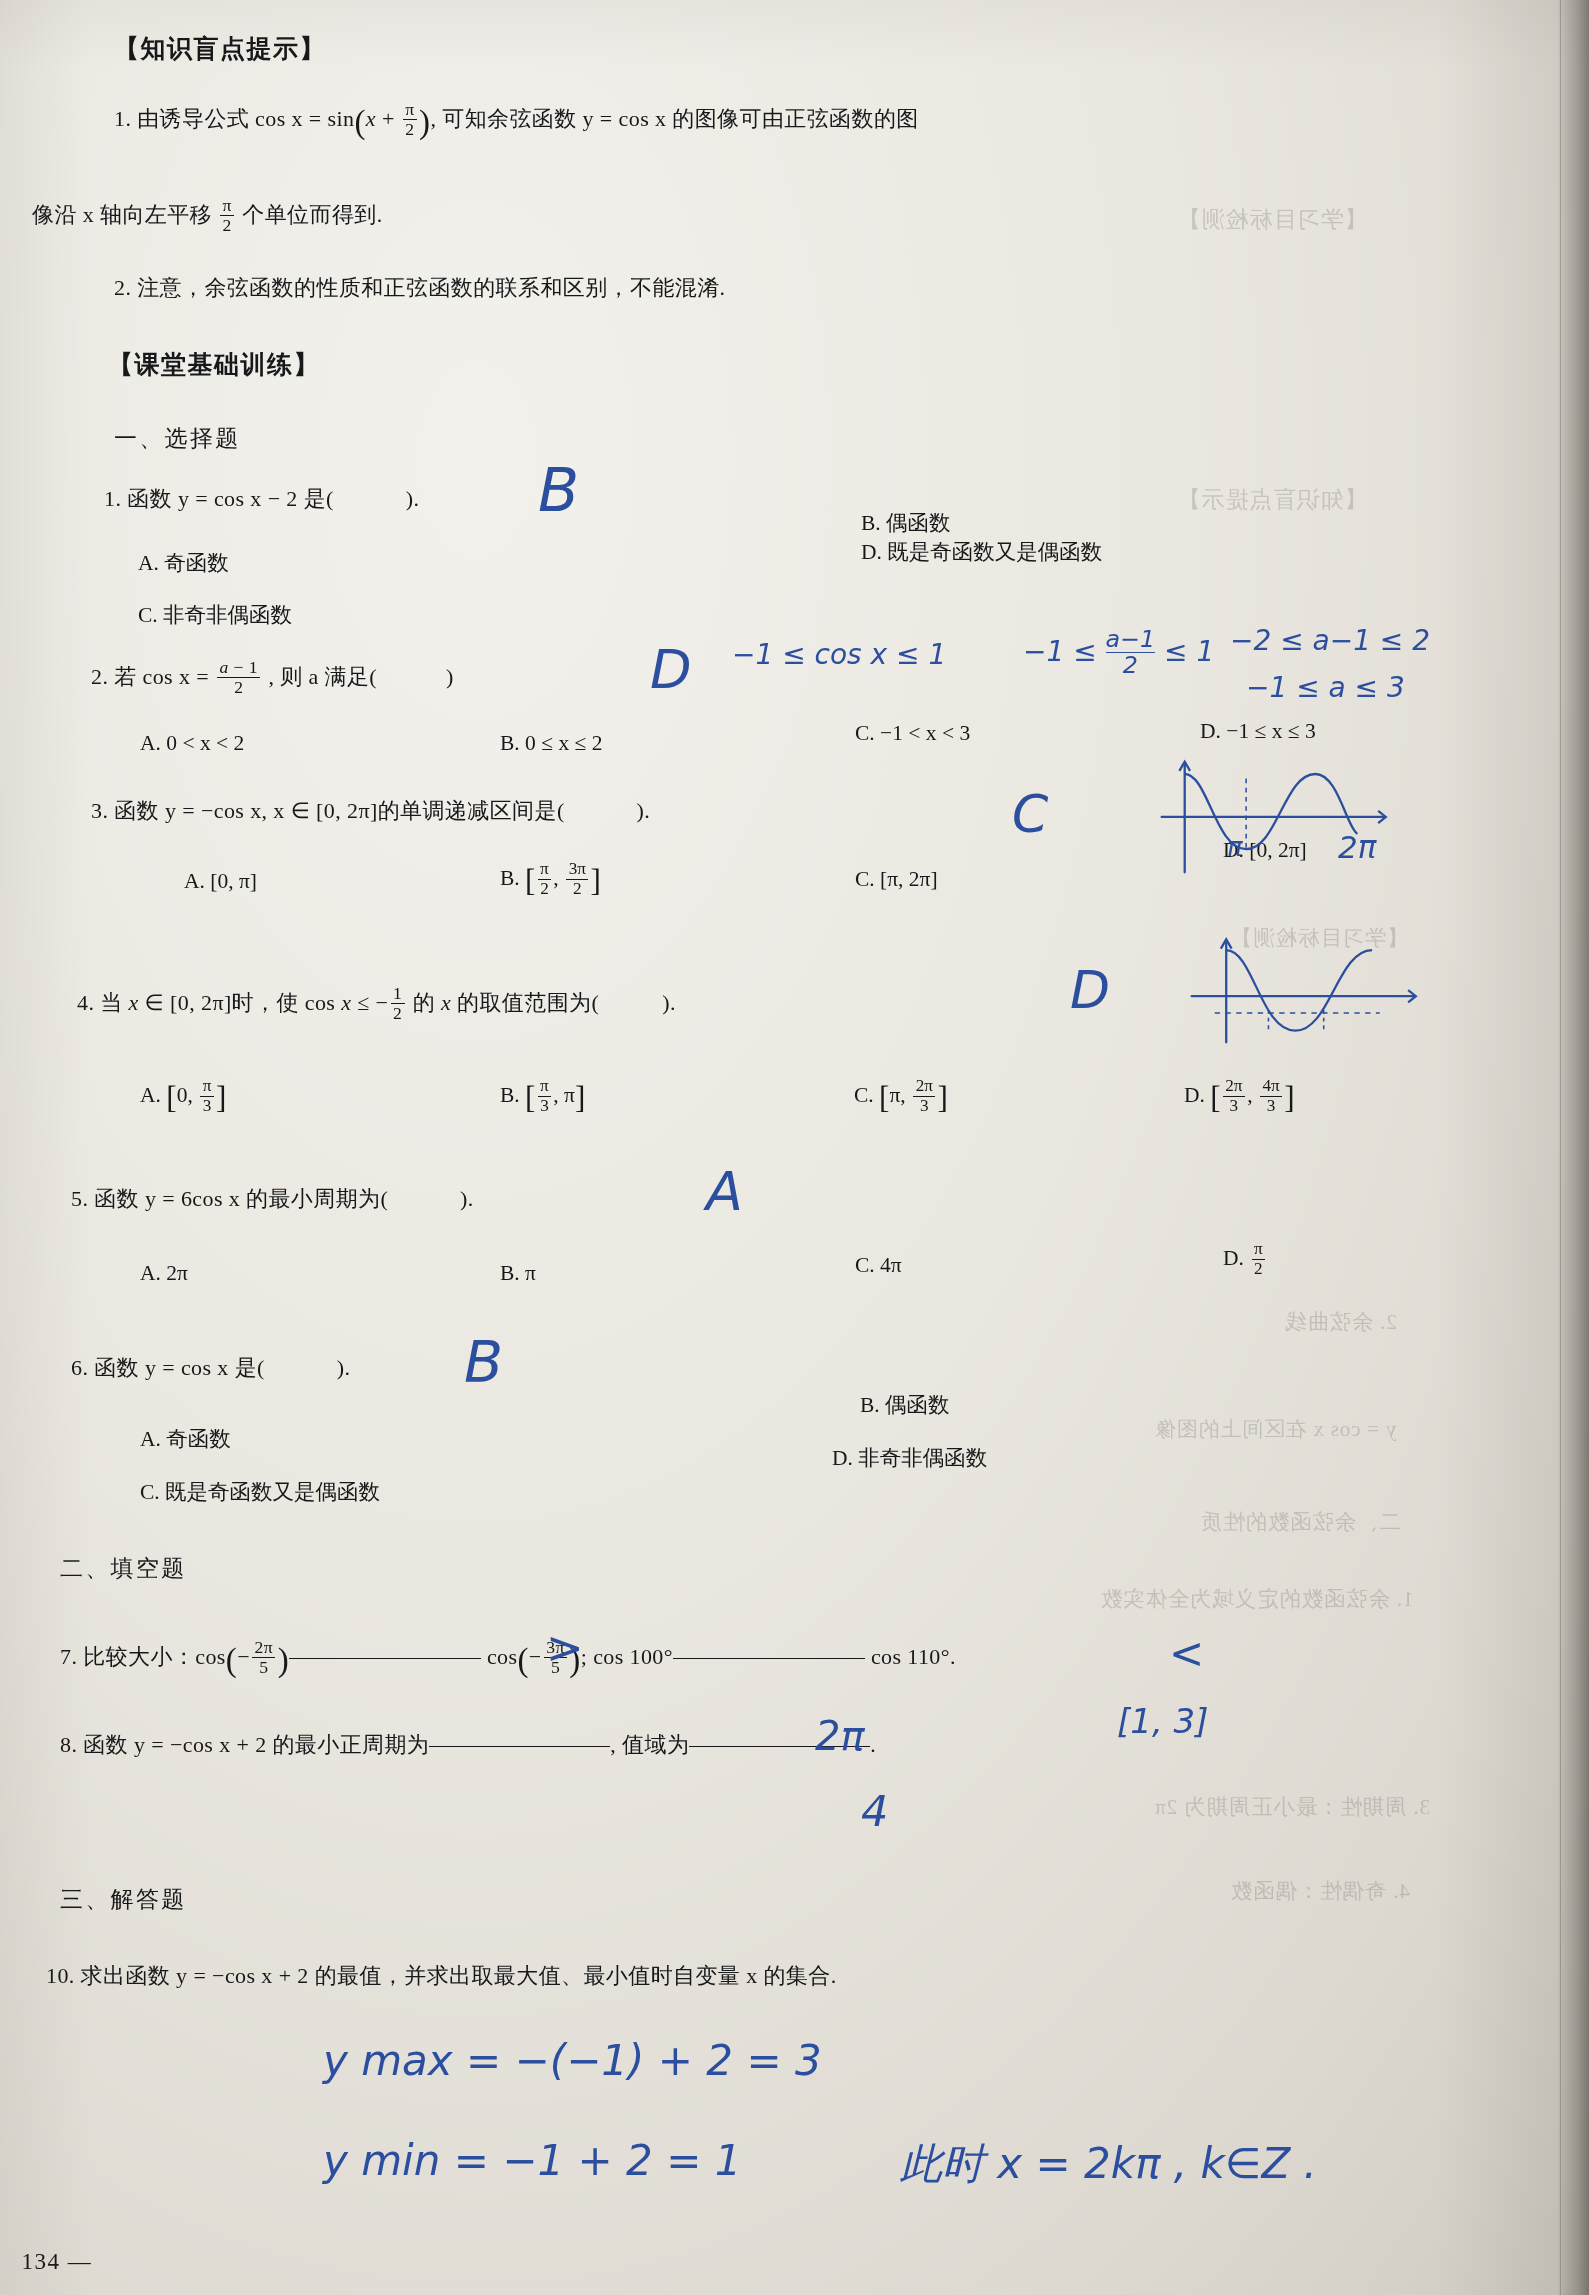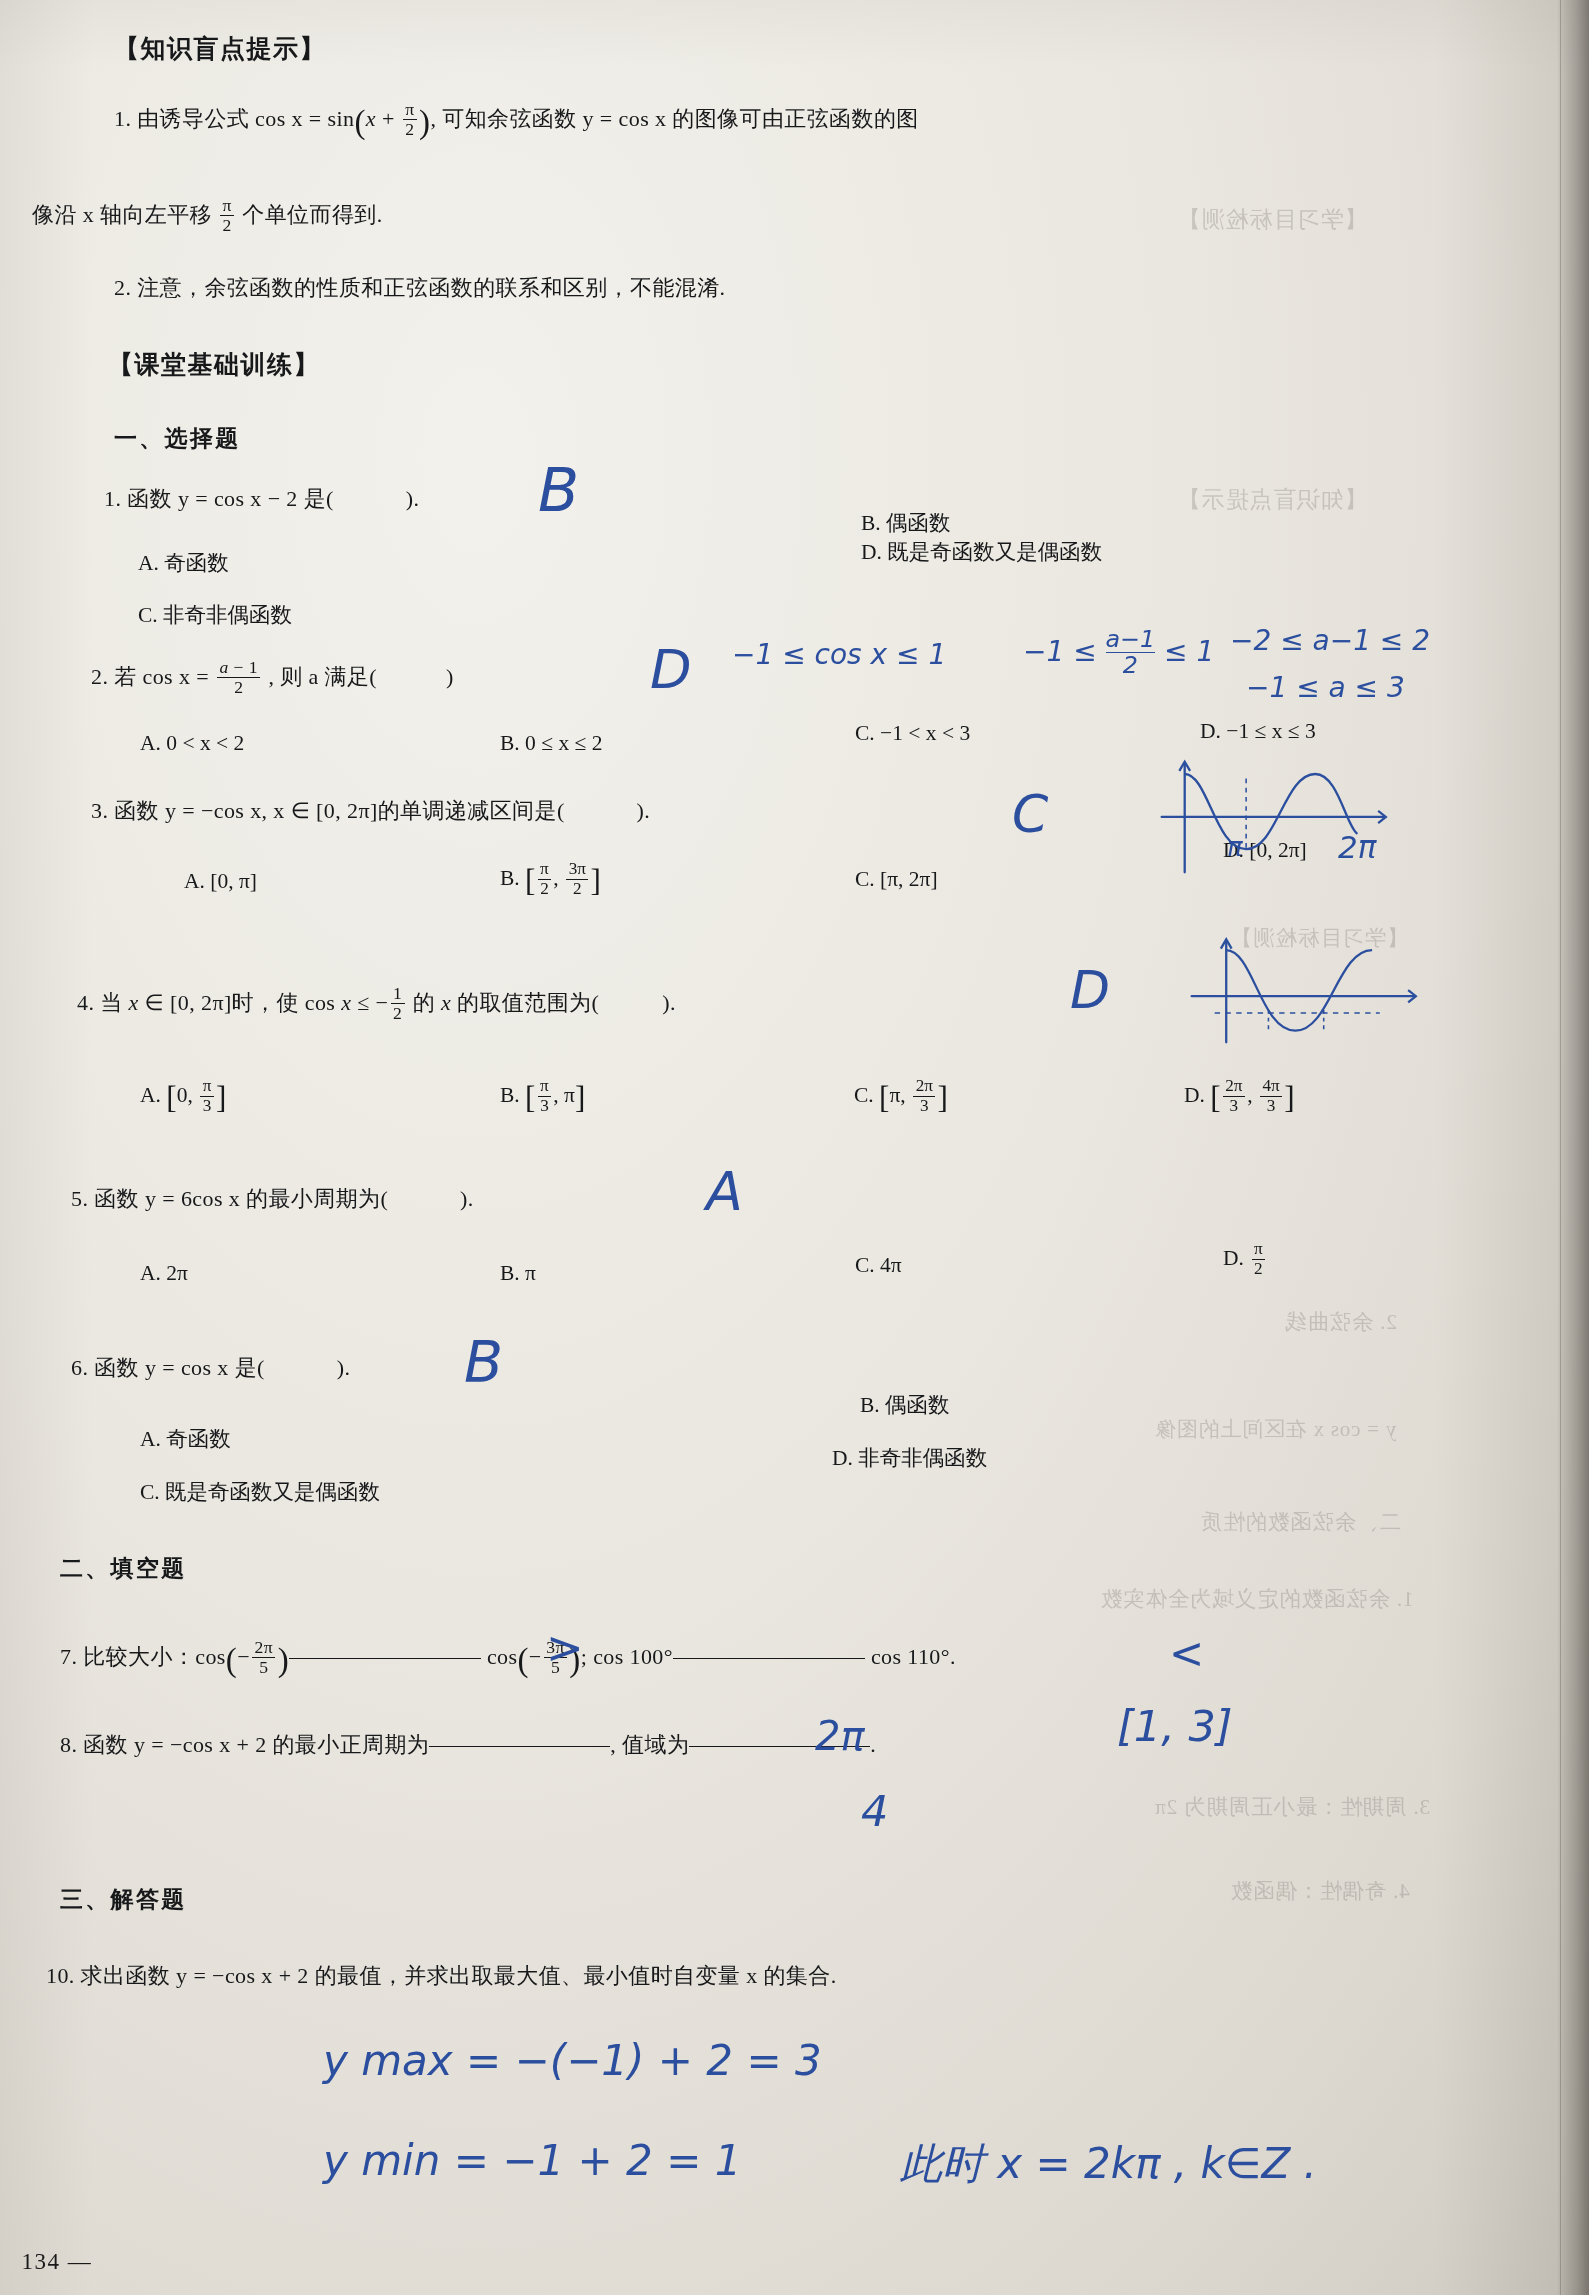--- a/index.html
+++ b/index.html
@@ -70,21 +70,21 @@
     position: absolute;
     white-space: nowrap;
   }
   .hdr {
     font-size: 25px;
     font-weight: bold;
     letter-spacing: 1.5px;
   }
   .sub {
     font-size: 23px;
-    font-weight: bold;
+    font-weight: normal;
     letter-spacing: 2.3px;
   }
   .txt {
     font-size: 22px;
     letter-spacing: 0.4px;
   }
   .opt {
     font-size: 21.5px;
   }
   .mi { font-style: italic; font-family: "Liberation Serif", serif; }
@@ -381,21 +381,21 @@
   </svg>
 
   <div class="hw hw-big" style="left:706px; top:1160px; font-size:54px;">A</div>
 
   <div class="hw hw-big" style="left:464px; top:1329px; font-size:57px;">B</div>
 
   <div class="hw" style="left:546px; top:1621px; font-size:45px; font-weight:500;">&gt;</div>
   <div class="hw" style="left:1169px; top:1629px; font-size:42px; font-weight:500;">&lt;</div>
 
   <div class="hw hw-md" style="left:815px; top:1713px; font-size:40px;">2π</div>
-  <div class="hw hw-md" style="left:1117px; top:1701px; font-size:43px;">[1, 3]</div>
+  <div class="hw hw-md" style="left:1117px; top:1701px; font-size:34px;">[1, 3]</div>
 
   <div class="hw hw-md" style="left:861px; top:1786px; font-size:43px;">4</div>
 
   <div class="hw" style="left:323px; top:2036px; font-size:42px; font-style:italic; font-weight:500;">y max = −(−1) + 2 = 3</div>
   <div class="hw" style="left:323px; top:2136px; font-size:42px; font-style:italic; font-weight:500;">y min = −1 + 2 = 1</div>
   <div class="hw" style="left:900px; top:2136px; font-size:42px; font-style:italic; font-weight:500;">此时 x = 2kπ , k∈Z .</div>
 
 </div>
 
 

